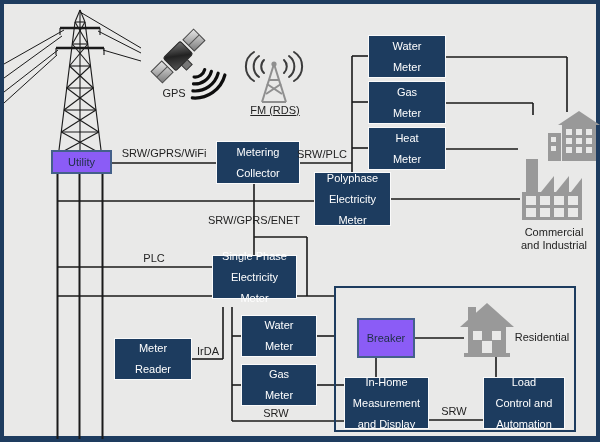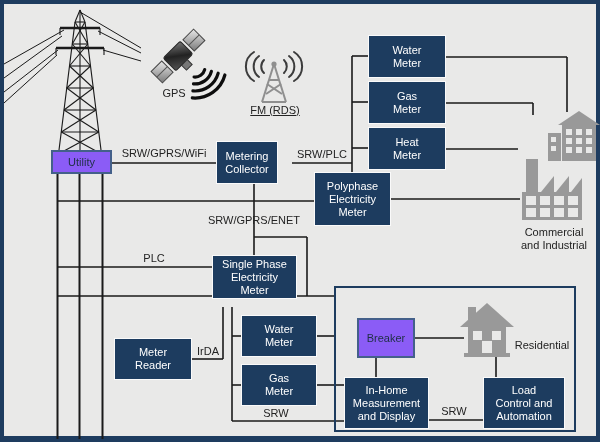--- a/index.html
+++ b/index.html
@@ -9,21 +9,21 @@
     background:#1e3c5f; overflow:hidden;
   }
   #canvas{
     position:absolute; left:4px; top:4px; width:592px; height:432px;
     background:#e9e9e8;
   }
   svg{position:absolute; left:0; top:0;}
   .nbox{
     position:absolute; box-sizing:border-box;
     background:#1d3c5f; border:1.5px solid #fafafa;
-    color:#ffffff; font-size:11px; line-height:13px;
+    color:#ffffff; font-size:11px; line-height:21px;
     display:flex; align-items:center; justify-content:center;
     text-align:center; white-space:pre-line;
   }
   .wbox{
     position:absolute; box-sizing:border-box;
     background:#8b5cf6; border:2px solid #44608a;
     color:#1e2f44; font-size:11px;
     display:flex; align-items:center; justify-content:center;
     text-align:center;
   }
@@ -227,21 +227,21 @@
         <rect x="488" y="327" width="9" height="9" fill="#e9e9e8"></rect>
         <rect x="478" y="337" width="10" height="12" fill="#e9e9e8"></rect>
         <rect x="460" y="349" width="46" height="4" fill="#999"></rect>
       </g>
     </svg>
 
     <div class="resi-border" style="left:330px; top:282px; width:242px; height:146px;"></div>
 
     <div class="wbox" style="left:47px; top:146px; width:61px; height:24px;">Utility</div>
 
-    <div class="nbox" style="left:212px; top:137px; width:62px; height:43px;">Metering
+    <div class="nbox" style="left:212px; top:137px; width:84px; height:43px;">Metering
 Collector</div>
 
     <div class="nbox" style="left:364px; top:31px; width:78px; height:43px;">Water
 Meter</div>
 
     <div class="nbox" style="left:364px; top:77px; width:78px; height:43px;">Gas
 Meter</div>
 
     <div class="nbox" style="left:364px; top:123px; width:78px; height:43px;">Heat
 Meter</div>
@@ -287,16 +287,16 @@
 
     <div class="lbl" style="left:430px; top:401px; width:40px;">SRW</div>
 
     <div class="lbl" style="left:150px; top:83px; width:40px;">GPS</div>
 
     <div class="lbl" style="left:241px; top:100px; width:60px;text-decoration:underline;">FM (RDS)</div>
 
     <div class="lbl" style="left:504px; top:222px; width:92px;">Commercial
 and Industrial</div>
 
-    <div class="lbl" style="left:507px; top:327px; width:62px;margin-top:8px;">Residential</div>
+    <div class="lbl" style="left:507px; top:327px; width:62px;">Residential</div>
 
   </div>
 </div>
 
 </body></html>

